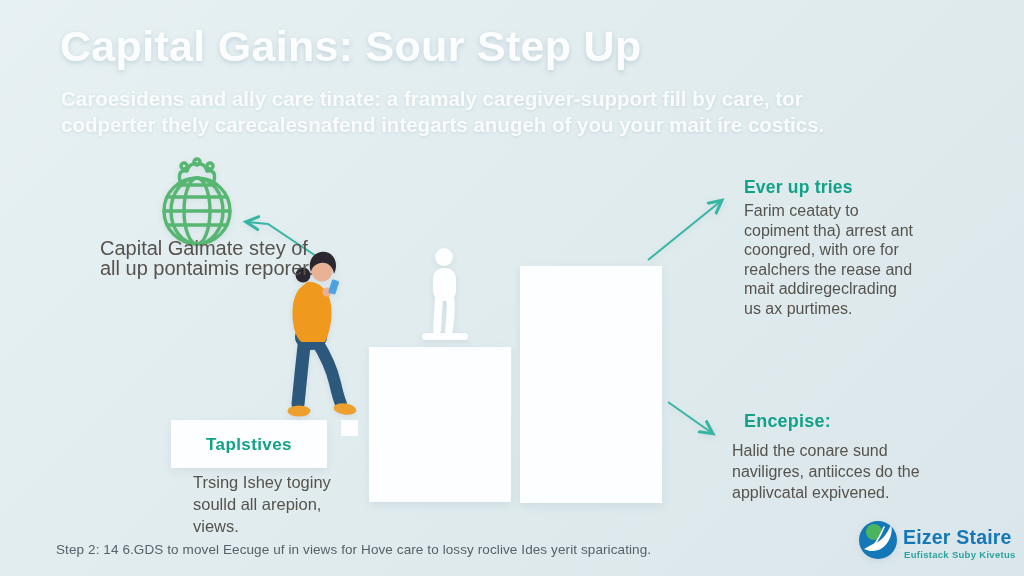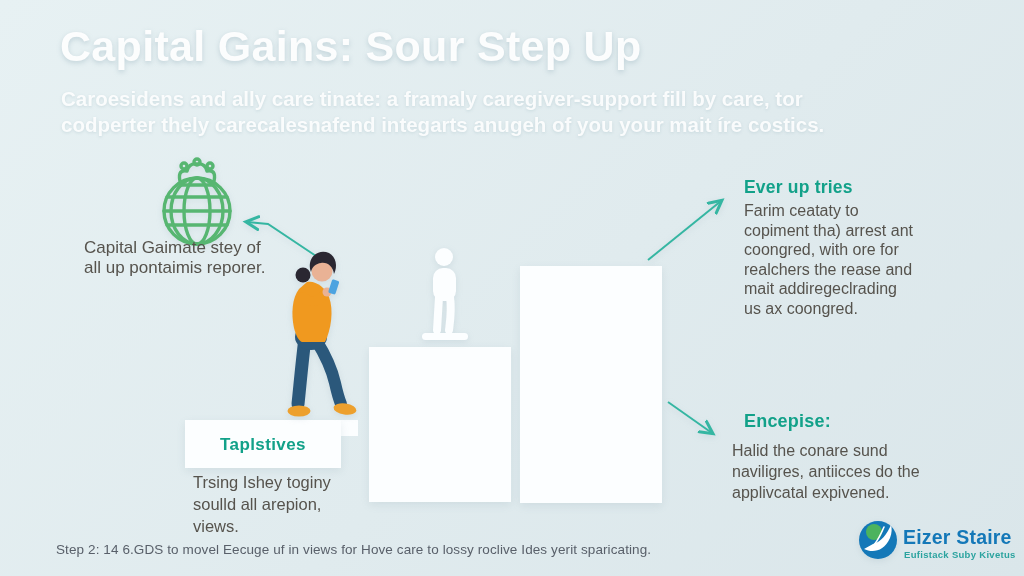--- a/index.html
+++ b/index.html
@@ -20,31 +20,31 @@
     text-shadow:0 2px 5px rgba(125,158,172,.35);
   }
   .subtitle{
     left:61px;top:86px;
     font-size:20.5px;font-weight:700;line-height:26px;
     color:var(--subtitle-white);
     text-shadow:0 1px 3px rgba(125,158,172,.25);
   }
 
   .globe-caption{
-    left:84px;top:238px;
-    font-size:17px;line-height:20px;color:var(--body-text);
+    left:100px;top:238px;
+    font-size:20px;line-height:20px;color:var(--body-text);
   }
 
   .white-block{
     background:var(--white);
     box-shadow:0 3px 8px rgba(110,140,155,.14);
   }
   .block1{left:369px;top:347px;width:142px;height:155px;}
   .block2{left:520px;top:266px;width:142px;height:237px;}
-  .tapbox{left:185px;top:420px;width:156px;height:48px;text-align:center;}
+  .tapbox{left:171px;top:420px;width:156px;height:48px;text-align:center;}
   .tapstep{left:341px;top:420px;width:17px;height:16px;box-shadow:none;}
   .tap-heading{
     margin-top:15px;
     font-size:17px;font-weight:700;letter-spacing:.4px;
     color:var(--heading-teal);
   }
   .tap-body{
     left:193px;top:471px;
     font-size:16.5px;line-height:22px;color:var(--body-text);
   }
@@ -163,21 +163,21 @@
     <div class="line">views.</div>
   </div>
 
   <div class="abs callout-heading co1-head line">Ever up tries</div>
   <div class="abs co1-body">
     <div class="line">Farim ceataty to</div>
     <div class="line">copiment tha) arrest ant</div>
     <div class="line">coongred, with ore for</div>
     <div class="line">realchers the rease and</div>
     <div class="line">mait addiregeclrading</div>
-    <div class="line">us ax coongred.</div>
+    <div class="line">us ax purtimes.</div>
   </div>
 
   <div class="abs callout-heading co2-head line">Encepise:</div>
   <div class="abs co2-body">
     <div class="line">Halid the conare sund</div>
     <div class="line">naviligres, antiicces do the</div>
     <div class="line">applivcatal expivened.</div>
   </div>
 
   <div class="abs footer line">Step 2: 14 6.GDS to movel Eecuge uf in views for Hove care to lossy roclive Ides yerit sparicating.</div>

